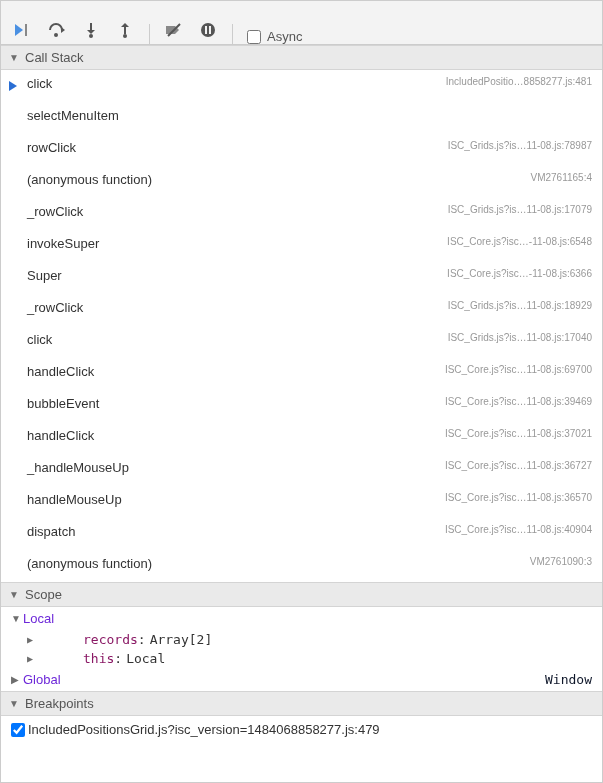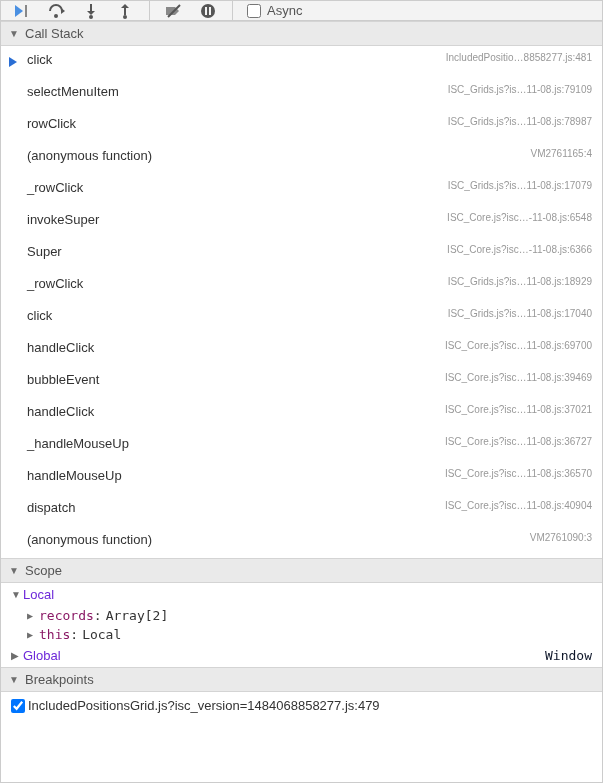--- a/index.html
+++ b/index.html
@@ -1,20 +1,20 @@
 <!DOCTYPE html>
 <html><head>
 <meta charset="utf-8">
 <style>
   * { box-sizing: border-box; margin: 0; padding: 0; }
   html, body { width: 603px; height: 783px; font-family: "Segoe UI", Tahoma, sans-serif; font-size: 13px; color: #333; background: #fff; overflow: hidden; }
   body { border: 1px solid #ccc; display: flex; flex-direction: column; }
 
   
-  .toolbar { height: 20px; background: #f3f3f3; border-bottom: 1px solid #ccc; display: flex; align-items: center; padding: 0 8px; gap: 6px; }
+  .toolbar { height: 44px; background: #f3f3f3; border-bottom: 1px solid #ccc; display: flex; align-items: flex-end; padding: 0 8px; gap: 6px; }
   .tb-btn { width: 28px; height: 28px; display: flex; align-items: center; justify-content: center; cursor: pointer; border-radius: 2px; }
   .tb-sep { width: 1px; height: 20px; background: #ccc; margin: 0 4px; }
   .async-wrap { display: flex; align-items: center; gap: 6px; margin-left: 4px; color: #555; }
   .async-wrap input { width: 14px; height: 14px; }
 
   
   .main { flex: 1; overflow-y: scroll; position: relative; }
 
   
   .section-header { background: #eaeaea; border-top: 1px solid #d4d4d4; border-bottom: 1px solid #d4d4d4; padding: 4px 8px; display: flex; align-items: center; gap: 6px; font-weight: 400; color: #555; cursor: pointer; }
@@ -25,21 +25,21 @@
   .cs-row.active::before { content: ""; position: absolute; left: 8px; top: 50%; transform: translateY(-50%); width: 0; height: 0; border-top: 5px solid transparent; border-bottom: 5px solid transparent; border-left: 8px solid #2a6ed4; }
   .cs-func { flex: 0 0 auto; color: #333; }
   .cs-loc { margin-left: auto; color: #999; font-size: 10px; text-align: right; white-space: nowrap; }
 
   
   .scope-row { padding: 4px 10px 4px 10px; display: flex; align-items: center; }
   .scope-row .expand { width: 12px; font-size: 10px; color: #6e6e6e; }
   .scope-name { color: #6d28d9; }
   .scope-sub { padding: 2px 10px 2px 26px; display: flex; align-items: center; font-family: Consolas, monospace; font-size: 13px; }
   .scope-sub .expand { width: 12px; font-size: 10px; color: #6e6e6e; }
-  .prop-name { color: #8a1965; }
+  .prop-name { color: #8a1965; margin-left: 44px; }
   .prop-sep { color: #333; }
   .prop-val { color: #333; margin-left: 4px; }
   .scope-row .right { margin-left: auto; color: #0f172a; font-family: Consolas, monospace; font-size: 13px; }
 
   
   .bp-row { padding: 6px 10px; display: flex; align-items: center; gap: 3px; font-size: 13px; color: #333; }
   .bp-row input { width: 14px; height: 14px; }
 
   
   .main::-webkit-scrollbar { width: 16px; }
@@ -107,21 +107,20 @@
     <span class="tri">▼</span>
     <span>Call Stack</span>
   </div>
   <div id="callstack-body">
       <div class="cs-row active">
         <span class="cs-func">click</span>
         <span class="cs-loc">IncludedPositio…8858277.js:481</span>
       </div>
       <div class="cs-row">
         <span class="cs-func">selectMenuItem</span>
-        <span class="cs-loc">ISC_Grids.js?is…11-08.js:79109</span>
       </div>
       <div class="cs-row">
         <span class="cs-func">rowClick</span>
         <span class="cs-loc">ISC_Grids.js?is…11-08.js:78987</span>
       </div>
       <div class="cs-row">
         <span class="cs-func">(anonymous function)</span>
         <span class="cs-loc">VM2761165:4</span>
       </div>
       <div class="cs-row">

